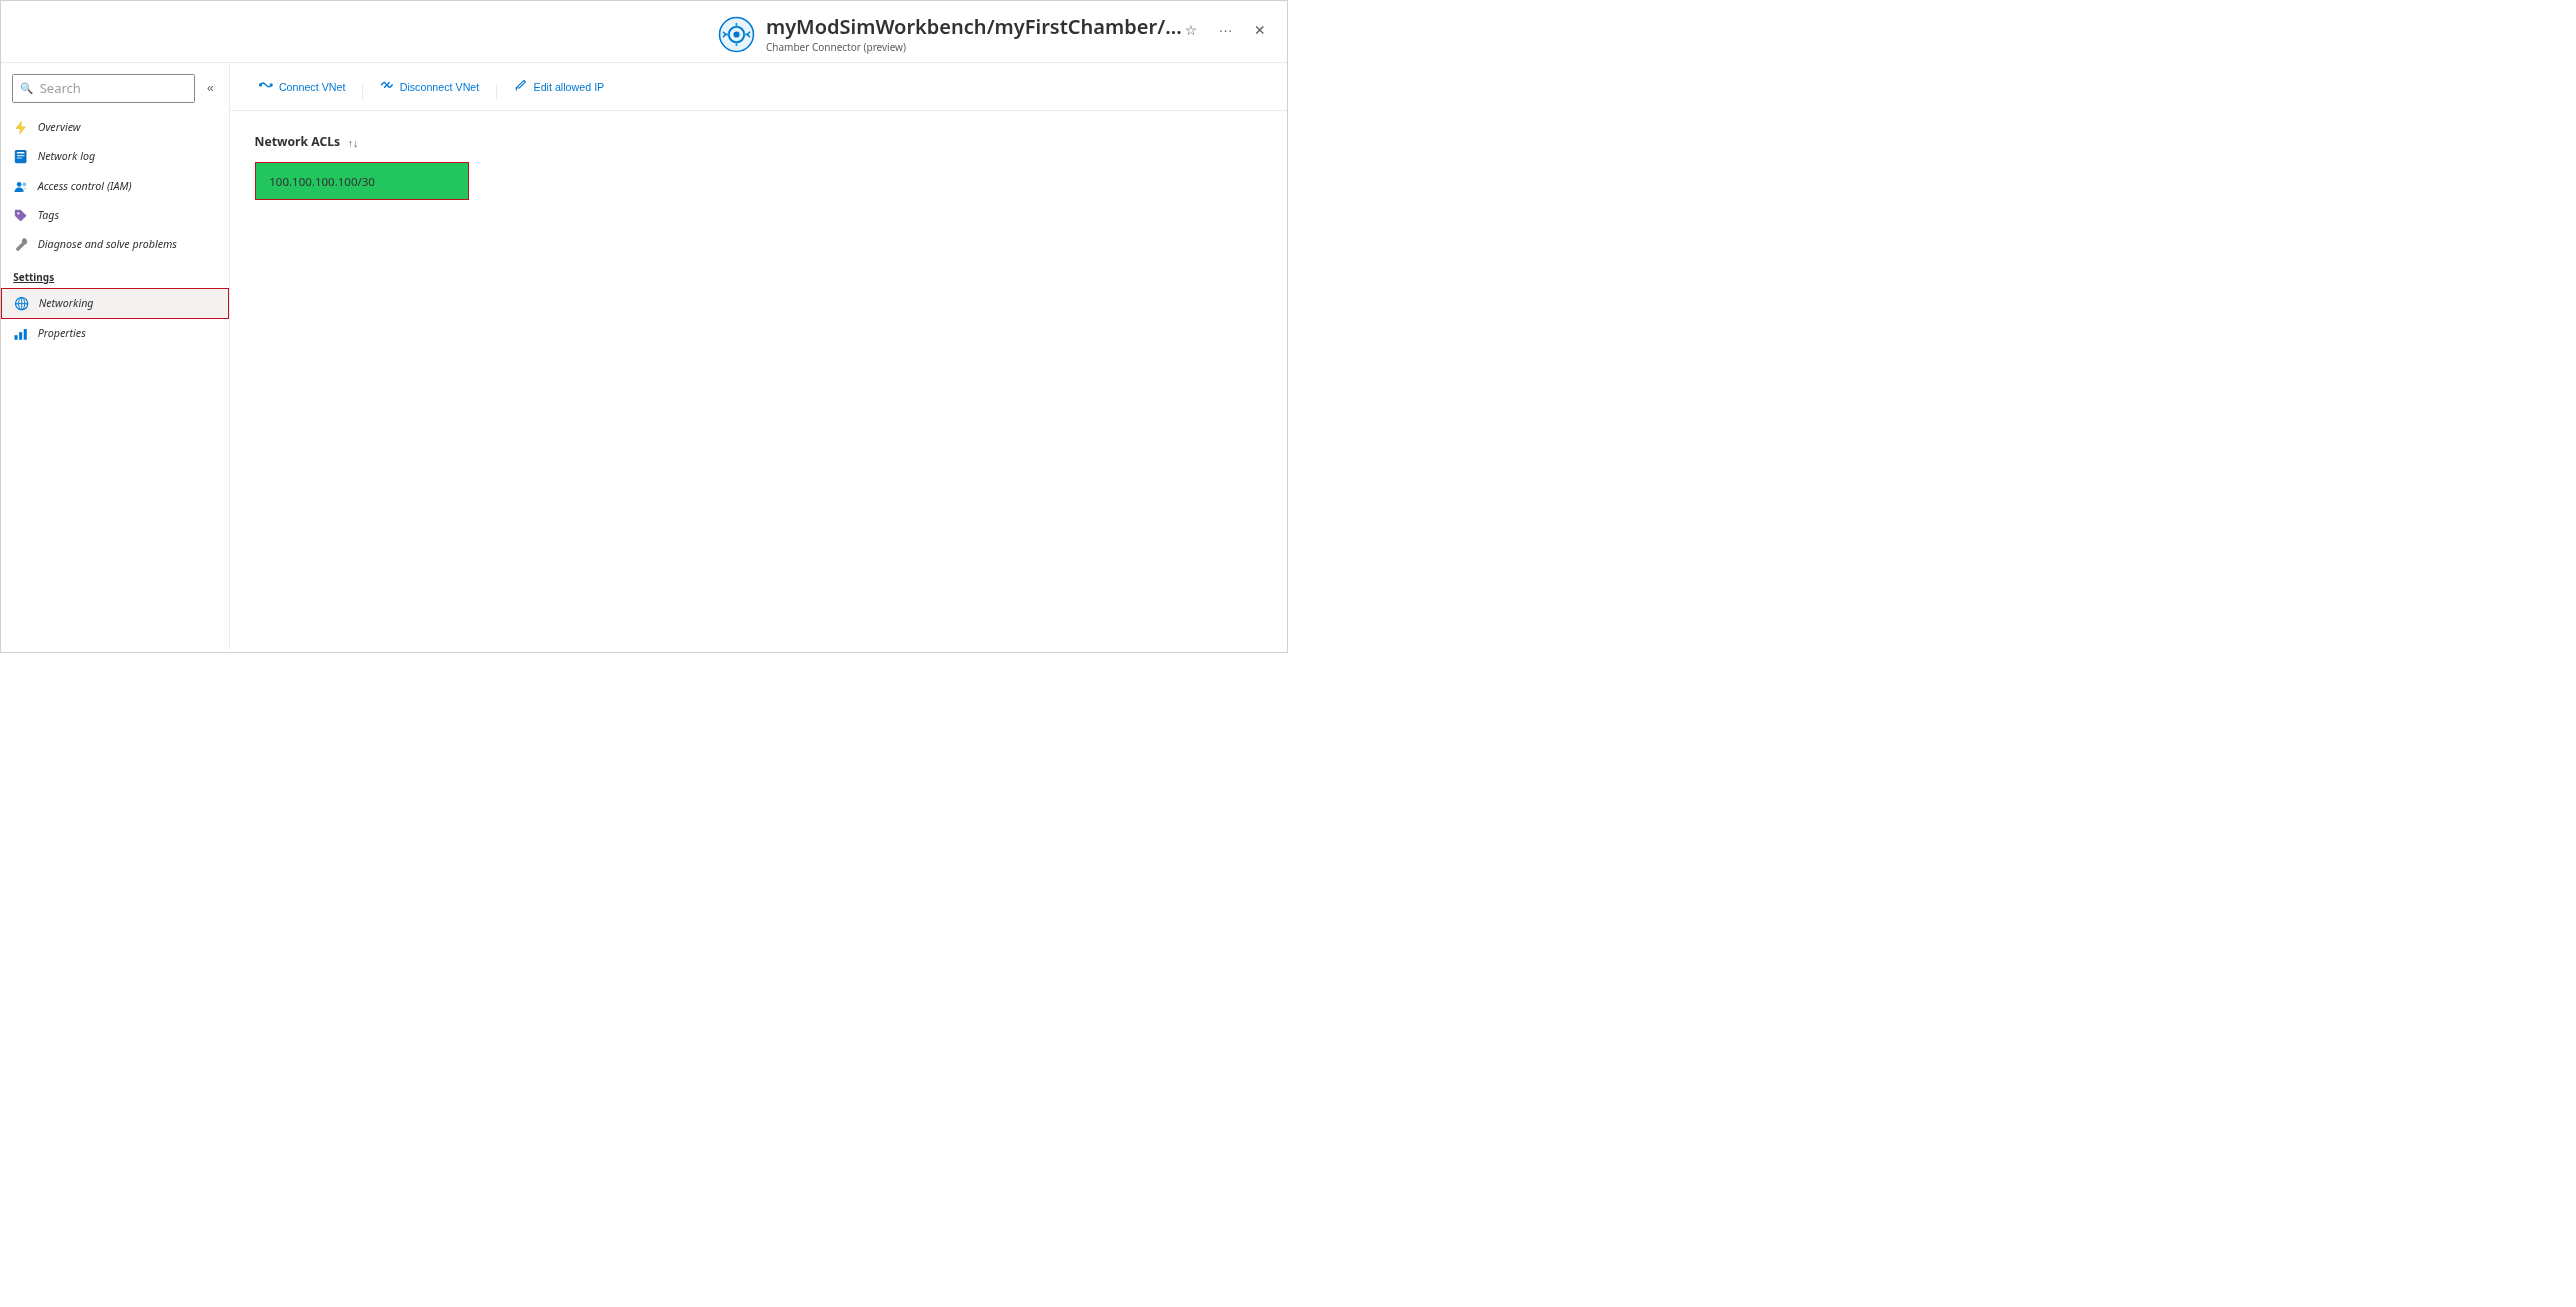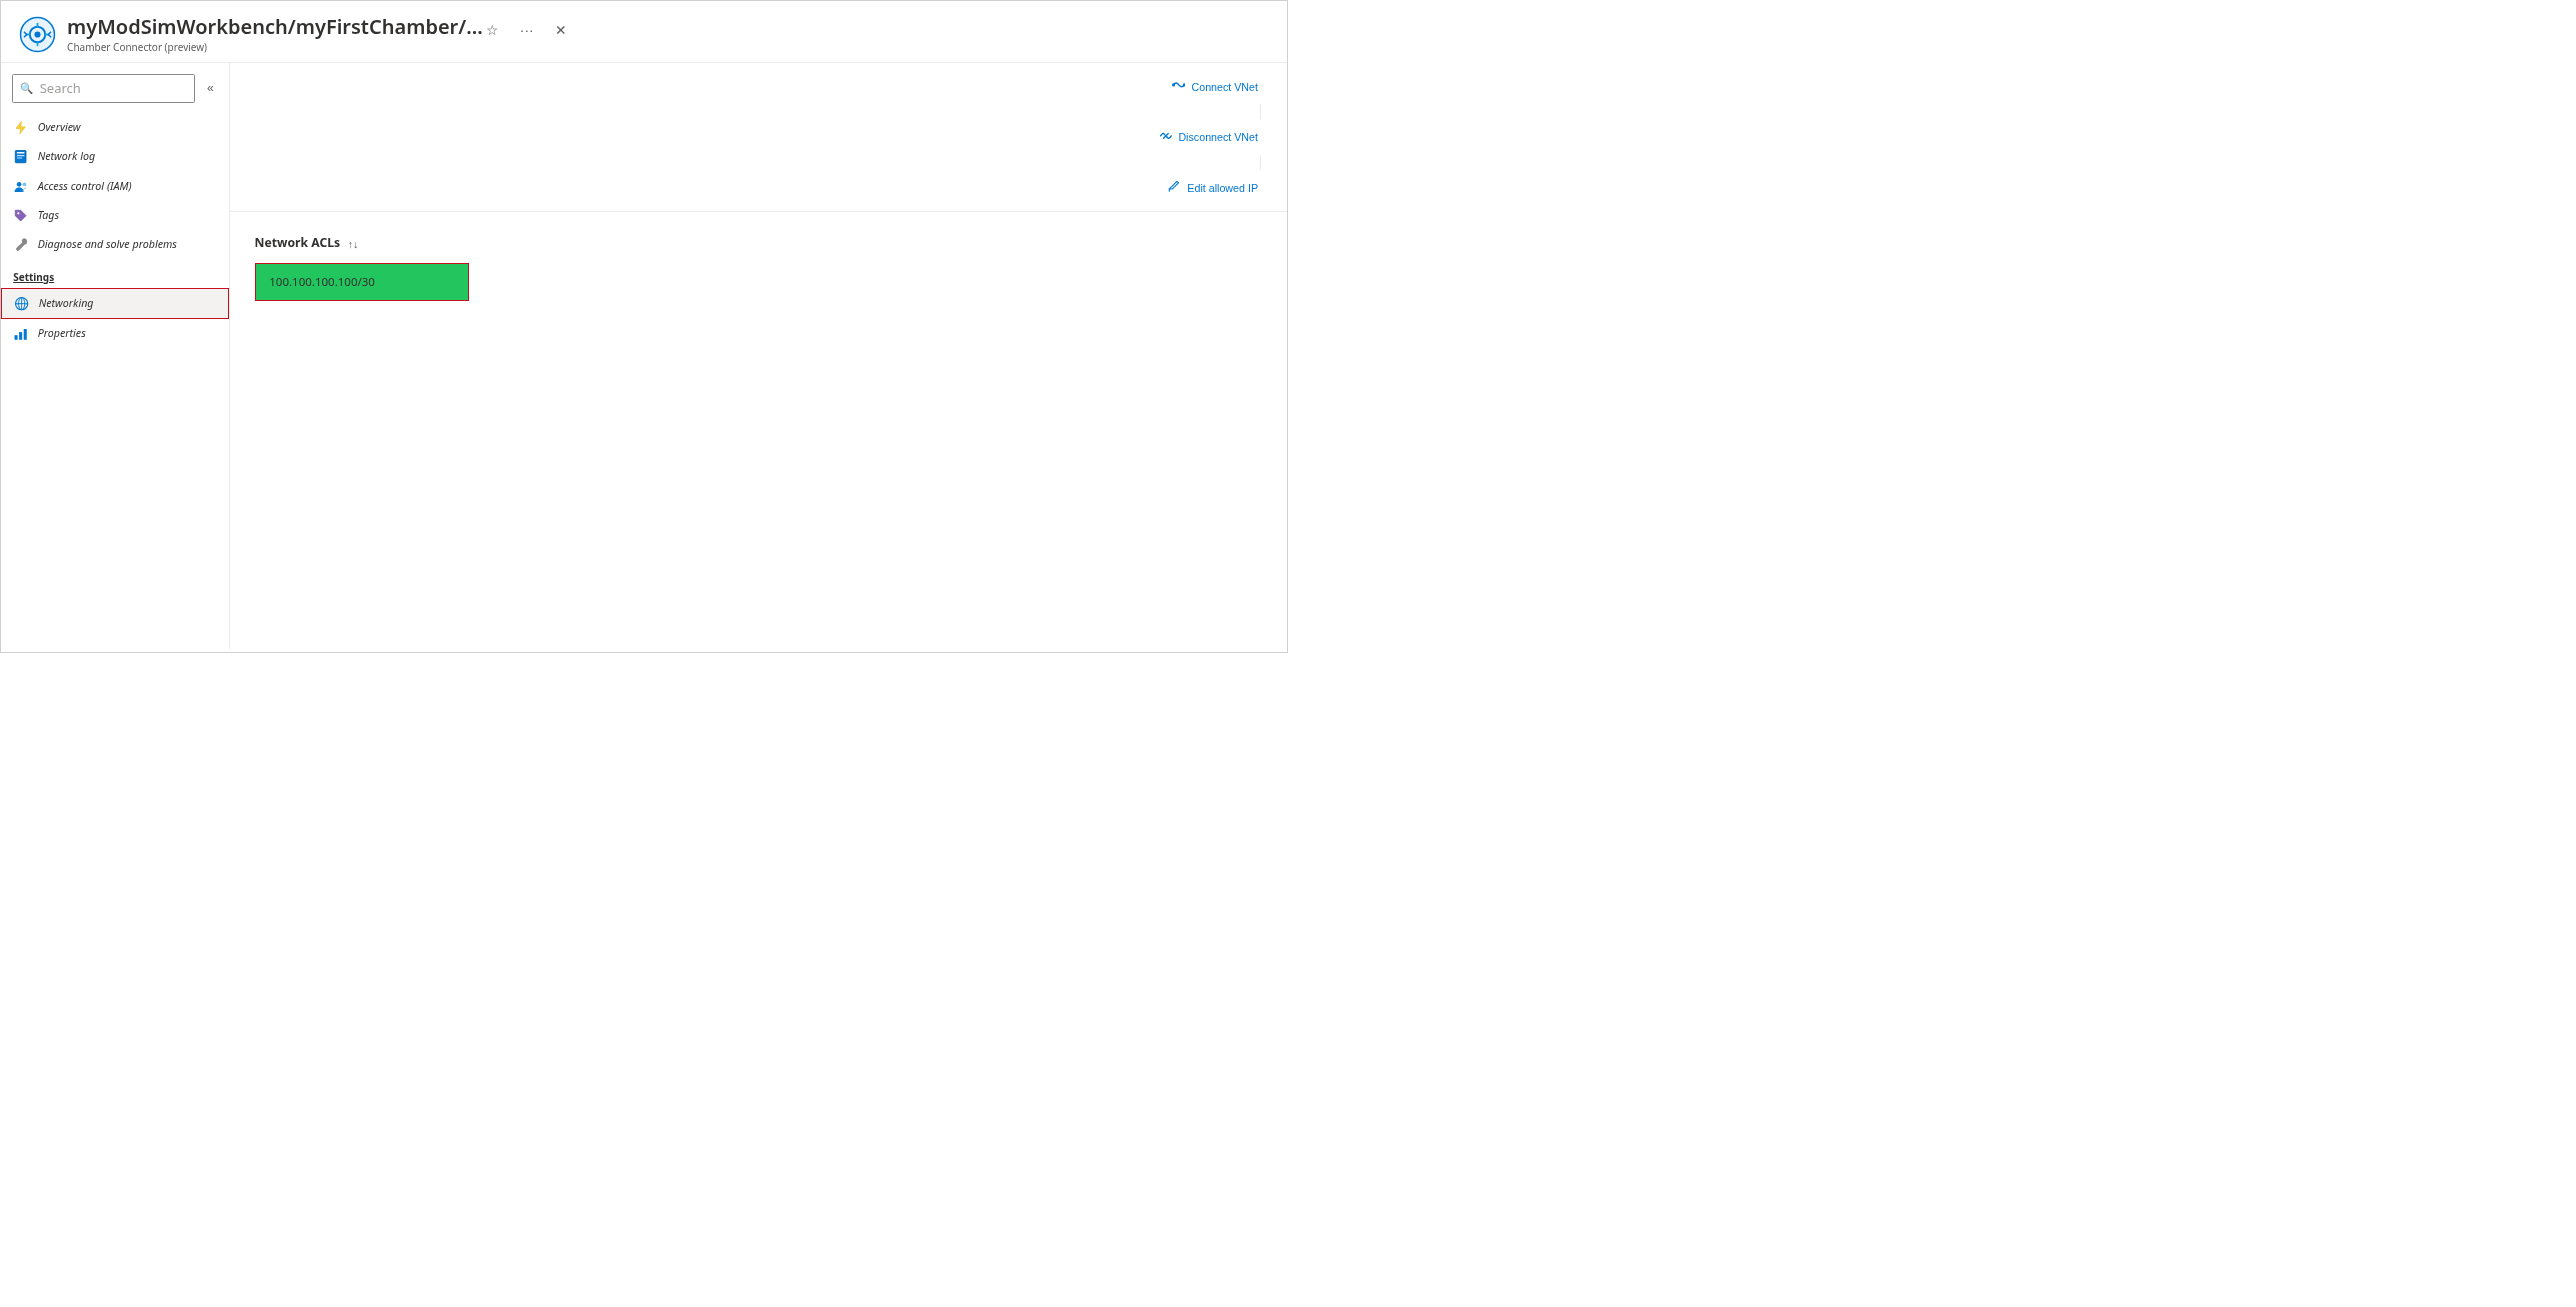--- a/index.html
+++ b/index.html
@@ -10,21 +10,21 @@
       width: 1288px;
       height: 653px;
       overflow: hidden;
       border: 0.8px solid #d2d0ce;
     }
 
     
     .header {
       display: flex;
       align-items: flex-start;
-      justify-content: flex-start;
+      justify-content: flex-end;
       padding: 13.8px 18.4px 7.6px 18.4px;
       border-bottom: 0.8px solid #edebe9;
     }
     .header-left {
       display: flex;
       align-items: center;
       gap: 10.7px;
     }
     .header-title-block {}
     .header-title {
@@ -145,21 +145,20 @@
       overflow-y: auto;
     }
 
     
     .toolbar {
       display: flex;
       align-items: flex-end;
       gap: 4.6px;
       padding: 10.7px 21.4px;
       border-bottom: 0.8px solid #edebe9;
-      flex-direction: column;
     }
     .toolbar-btn {
       display: flex;
       align-items: center;
       gap: 6.1px;
       background: none;
       border: none;
       cursor: pointer;
       color: #0078d4;
       font-size: 10.7px;

